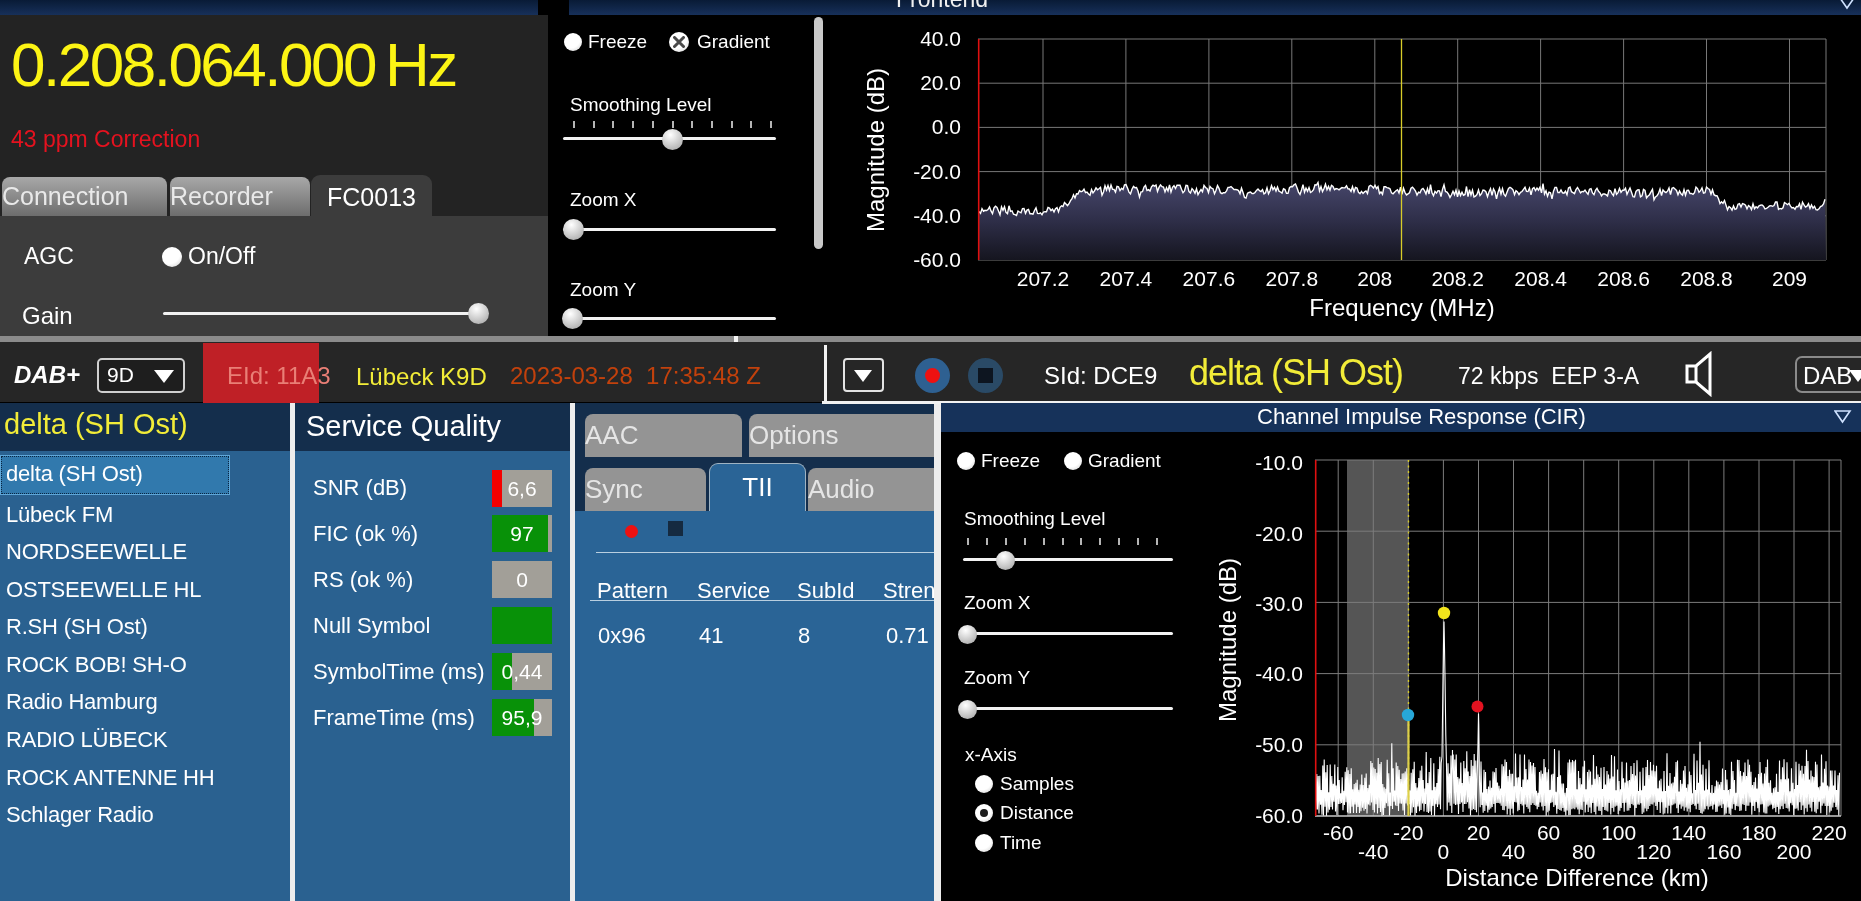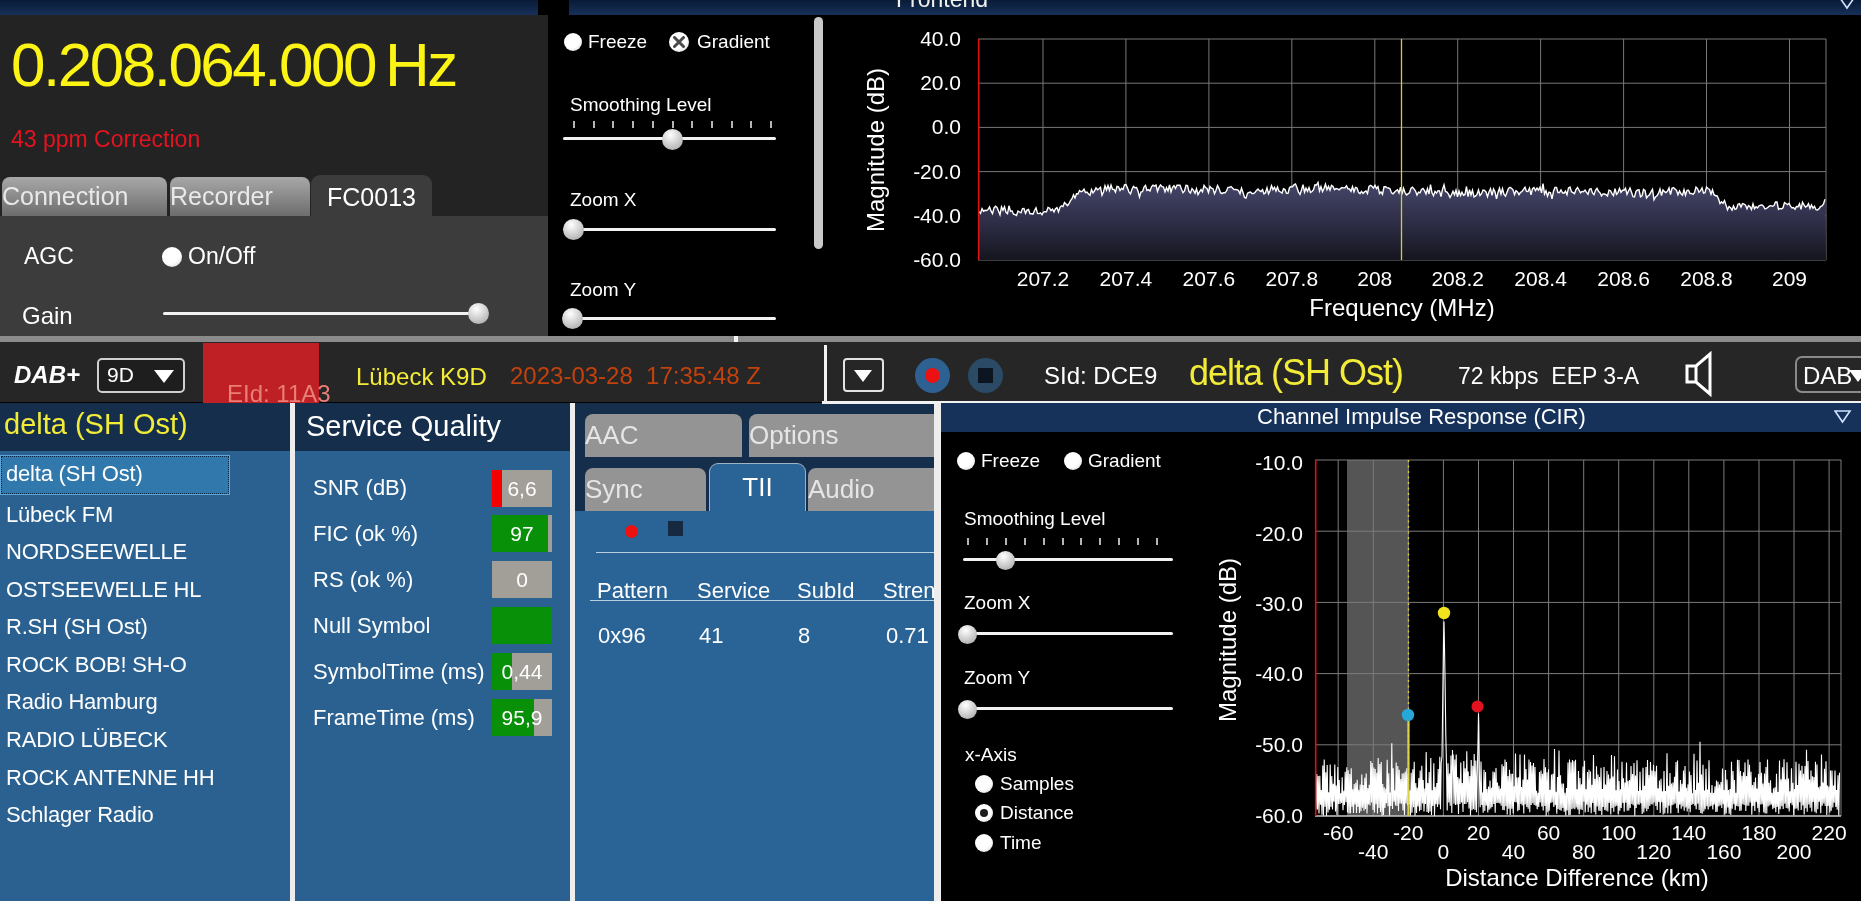--- a/index.html
+++ b/index.html
@@ -129,21 +129,21 @@
 <div class="a" style="left:0;top:336px;width:1861px;height:6px;background:#8b8b8b"></div>
 <div class="a" style="left:734px;top:336px;width:4px;height:6px;background:#f5f5f5"></div>
 <div class="a" style="left:0;top:342px;width:1861px;height:60px;background:#262626"></div>
 
 <div class="a" style="left:14px;top:361px;font-size:24px;font-style:italic;font-weight:bold;color:#fff">DAB+</div>
 <div class="a" style="left:97px;top:358px;width:88px;height:35px;border:2px solid #d0d0d0;border-radius:5px;background:#1e1e1e;box-sizing:border-box">
   <div class="a" style="left:8px;top:3px;font-size:21px;color:#fff">9D</div>
   <div class="a" style="left:55px;top:10px;width:0;height:0;border-left:10px solid transparent;border-right:10px solid transparent;border-top:13px solid #fff"></div>
 </div>
 <div class="a" style="left:203px;top:343px;width:116px;height:60px;background:#bf2026"></div>
-<div class="a" style="left:227px;top:380px;font-size:24px;color:#e97f76">EId: 11A3</div>
+<div class="a" style="left:227px;top:362px;font-size:24px;color:#e97f76">EId: 11A3</div>
 <div class="a" style="left:356px;top:363px;font-size:24px;color:#f2ec38">Lübeck K9D</div>
 <div class="a" style="left:510px;top:362px;font-size:24px;color:#c2410c">2023-03-28&nbsp;&nbsp;17:35:48 Z</div>
 <div class="a" style="left:824px;top:345px;width:3px;height:58px;background:#f2f2f2"></div>
 <div class="a" style="left:843px;top:358px;width:41px;height:34px;border:2px solid #e3e3e3;border-radius:4px;box-sizing:border-box">
   <div class="a" style="left:9px;top:10px;width:0;height:0;border-left:9px solid transparent;border-right:9px solid transparent;border-top:12px solid #fff"></div>
 </div>
 <div class="a" style="left:915px;top:358px;width:35px;height:35px;border-radius:50%;background:#2e6091">
   <div class="a" style="left:10px;top:10px;width:15px;height:15px;border-radius:50%;background:#ee1111"></div>
 </div>
 <div class="a" style="left:968px;top:358px;width:35px;height:35px;border-radius:50%;background:#2a4a66">

